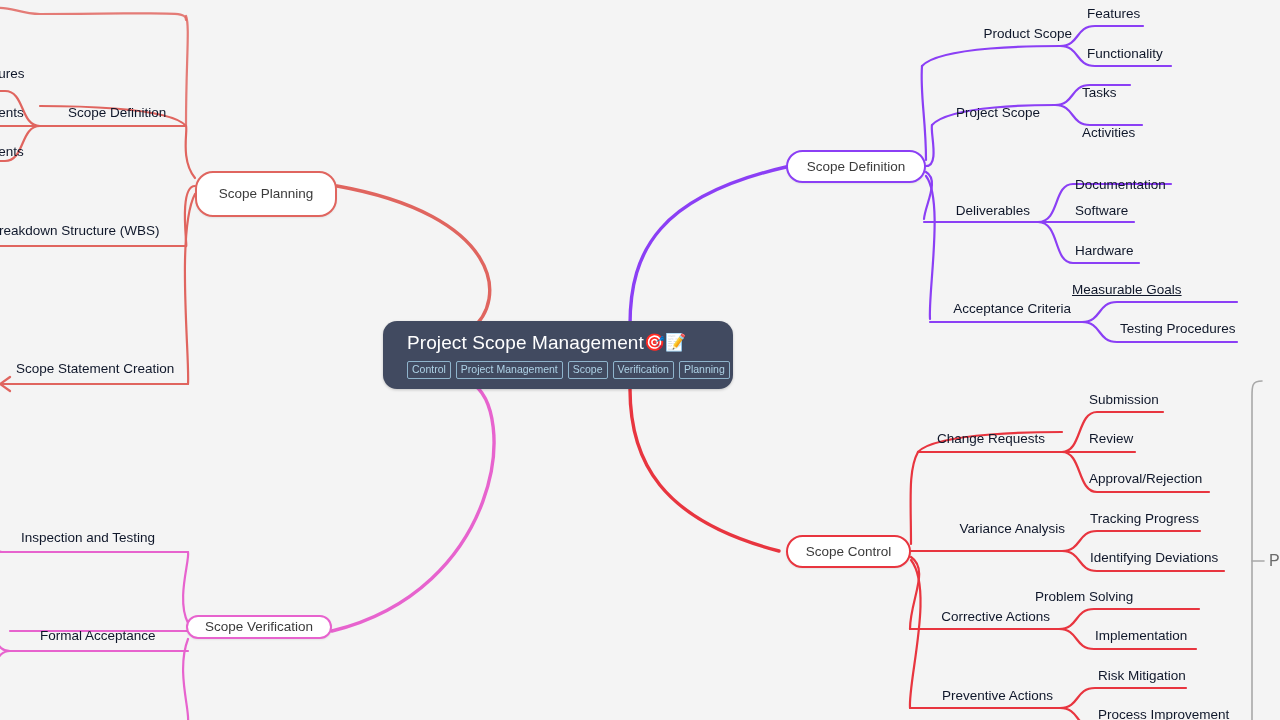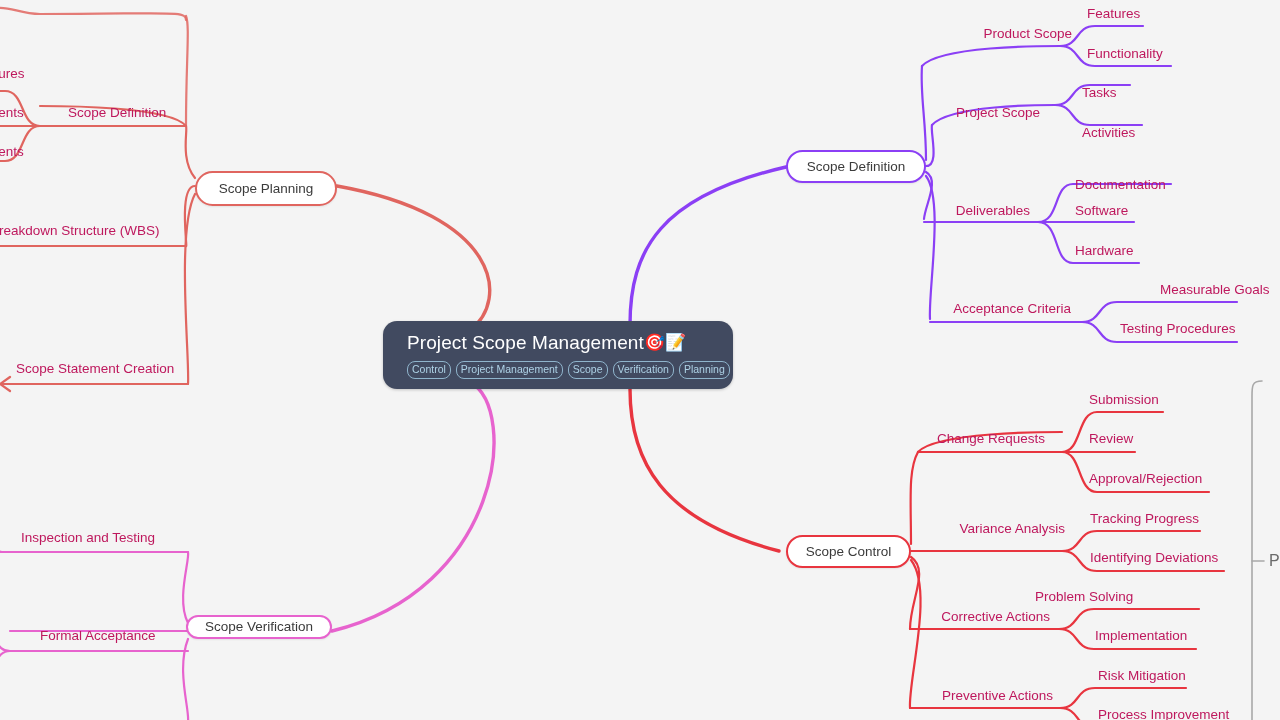--- a/index.html
+++ b/index.html
@@ -21,36 +21,36 @@
   }
   .root-title{
     color:#ffffff;font-size:19px;line-height:23px;font-weight:400;
     letter-spacing:.1px;white-space:nowrap;display:flex;align-items:center;
   }
   .root-emoji{font-size:17px;line-height:17px;}
   .root-tags{display:flex;gap:5px;margin-top:7px;}
   .tag{
     display:inline-block;font-size:10.5px;line-height:13px;
     padding:1px 4px 2px 4px;color:#aed2e6;
-    border:1px solid #8fb4cc;border-radius:8px;background:transparent;
+    border:1px solid #8fb4cc;border-radius:2px;background:transparent;
     white-space:nowrap;
   }
 
   
   .pill{
     position:absolute;background:#ffffff;border-radius:18px;
     border:2.2px solid #999;box-sizing:border-box;
     display:flex;align-items:center;justify-content:center;
     font-size:13.5px;line-height:16px;color:#3b3b3b;white-space:nowrap;
     box-shadow:0 1px 2px rgba(0,0,0,.07);
   }
 
   
   .lbl{
-    position:absolute;font-size:13.5px;line-height:17px;color:#be185d;
+    position:absolute;font-size:13.5px;line-height:17px;color:#0f172a;
     white-space:nowrap;
   }
   .lbl.r{  }
   .lbl.l{  transform:translateX(-100%);}
 
   .bracket-lbl{
     position:absolute;font-size:16px;line-height:15px;color:#6a6a6a;white-space:nowrap;
   }
 </style>
 </head>
@@ -157,21 +157,21 @@
     </div>
     <div class="root-tags">
       <span class="tag">Control</span>
       <span class="tag">Project Management</span>
       <span class="tag">Scope</span>
       <span class="tag">Verification</span>
       <span class="tag">Planning</span>
     </div>
   </div>
 
-  <div class="pill" style="left:195px;top:171px;width:142px;height:35px;border-color:#e0655f;">Scope Planning</div>
+  <div class="pill" style="left:195px;top:171px;width:142px;height:46px;border-color:#e0655f;">Scope Planning</div>
 
   <div class="pill" style="left:786px;top:150px;width:140px;height:33px;border-color:#8b3ff5;">Scope Definition</div>
 
   <div class="pill" style="left:186px;top:615px;width:146px;height:24px;border-color:#e763ce;">Scope Verification</div>
 
   <div class="pill" style="left:786px;top:535px;width:125px;height:33px;border-color:#e8353f;">Scope Control</div>
 
   <div class="lbl l" style="left:1044px;top:25px;margin-left:28px;">Product Scope</div>
   <div class="lbl r" style="left:1087px;top:5px;">Features</div>
   <div class="lbl r" style="left:1087px;top:45px;">Functionality</div>
@@ -179,21 +179,21 @@
   <div class="lbl l" style="left:1040px;top:104px;">Project Scope</div>
   <div class="lbl r" style="left:1082px;top:84px;">Tasks</div>
   <div class="lbl r" style="left:1082px;top:124px;">Activities</div>
 
   <div class="lbl l" style="left:1030px;top:202px;">Deliverables</div>
   <div class="lbl r" style="left:1075px;top:176px;">Documentation</div>
   <div class="lbl r" style="left:1075px;top:202px;">Software</div>
   <div class="lbl r" style="left:1075px;top:242px;">Hardware</div>
 
   <div class="lbl l" style="left:1071px;top:300px;">Acceptance Criteria</div>
-  <div class="lbl r" style="left:1160px;top:281px;">Measurable Goals</div>
+  <div class="lbl r" style="left:1072px;top:281px;text-decoration:underline;">Measurable Goals</div>
   <div class="lbl r" style="left:1120px;top:320px;">Testing Procedures</div>
 
   <div class="lbl l" style="left:1045px;top:430px;">Change Requests</div>
   <div class="lbl r" style="left:1089px;top:391px;">Submission</div>
   <div class="lbl r" style="left:1089px;top:430px;">Review</div>
   <div class="lbl r" style="left:1089px;top:470px;">Approval/Rejection</div>
 
   <div class="lbl l" style="left:1045px;top:520px;margin-left:20px;">Variance Analysis</div>
   <div class="lbl r" style="left:1090px;top:510px;">Tracking Progress</div>
   <div class="lbl r" style="left:1090px;top:549px;">Identifying Deviations</div>

